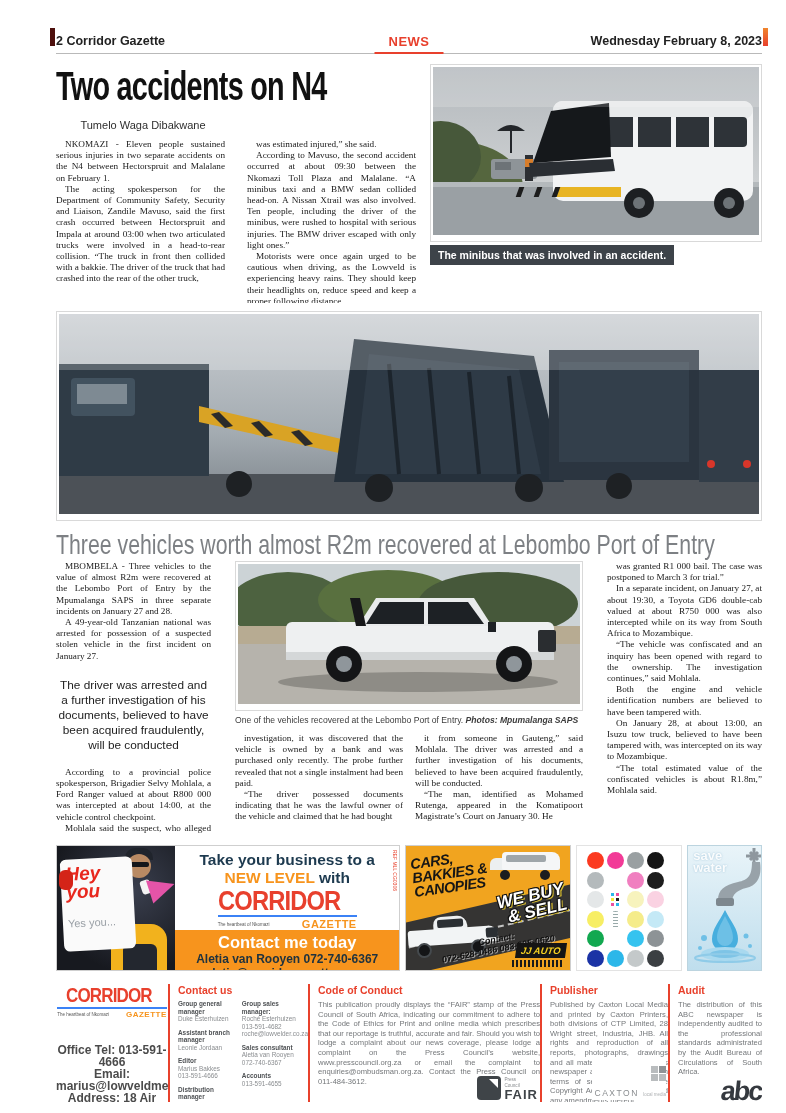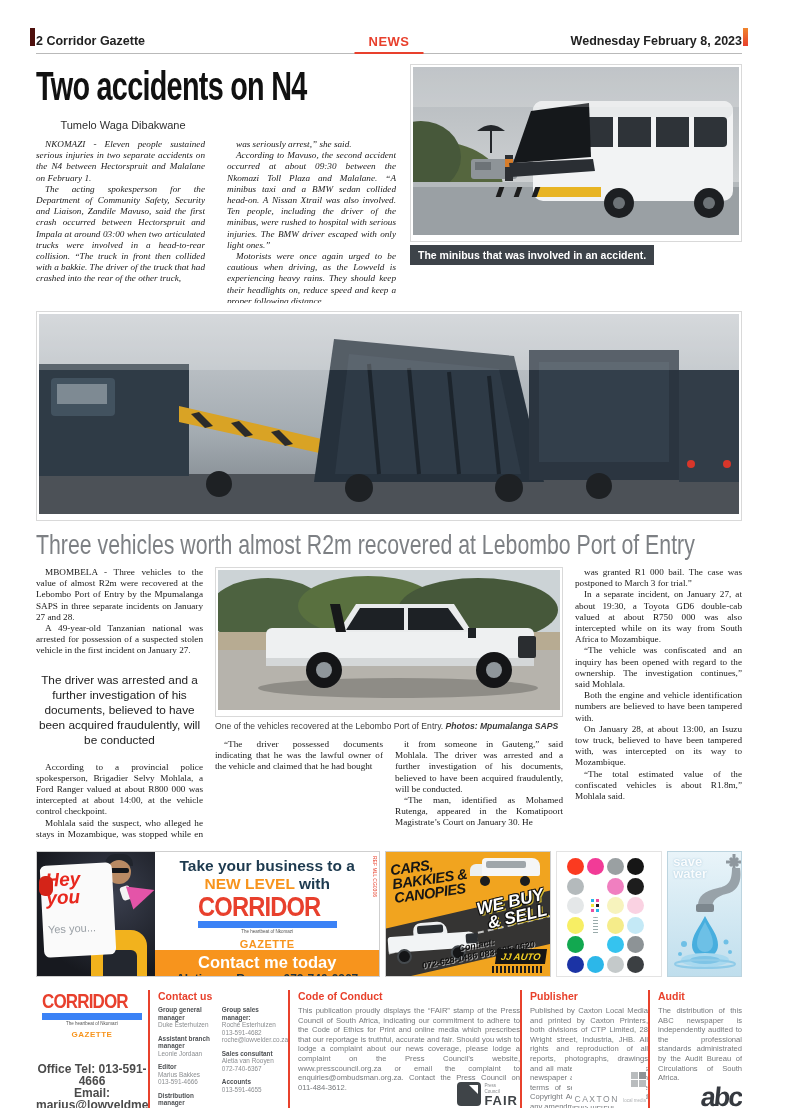--- a/index.html
+++ b/index.html
@@ -1,18 +1,18 @@
 <!DOCTYPE html>
 <html><head>
 <meta charset="utf-8">
 <style>
   html,body{margin:0;padding:0;}
   body{width:786px;height:1113px;background:#ffffff;overflow:hidden;position:relative;
        font-family:"Liberation Sans",sans-serif;color:#1c1c1c;}
-  .page{position:absolute;left:36px;top:28px;width:706px;}
+  .page{position:absolute;left:56px;top:28px;width:706px;}
 
   
   .masthead{display:flex;align-items:flex-end;justify-content:space-between;
             border-bottom:1px solid #b9b9b9;padding-bottom:5px;position:relative;height:20px;}
   .mh-left,.mh-right{font-weight:bold;font-size:12.5px;color:#222;}
   .mh-center{position:absolute;left:50%;transform:translateX(-50%);bottom:-1px;
              color:#e8402d;font-weight:bold;font-size:13px;letter-spacing:.5px;
              border-bottom:2px solid #e8402d;padding:0 14px 3px;}
   .edge-bar-l{position:absolute;left:-6px;top:0;width:5px;height:18px;background:#4d0f0c;}
   .edge-bar-r{position:absolute;right:-6px;top:0;width:5px;height:18px;background:linear-gradient(#f0852c,#e8402d);}
@@ -20,33 +20,33 @@
   
   .cond{display:inline-block;transform-origin:0 60%;white-space:nowrap;}
   .para{margin:0;text-indent:9px;font-family:"Liberation Serif",serif;
         font-size:9.2px;line-height:11.2px;text-align:justify;color:#191919;}
 
   
   .article1{display:flex;gap:14px;margin-top:10px;}
   .a1-left{width:360px;}
   .a1-headline{font-size:40px;font-weight:900;letter-spacing:-1px;color:#111;transform:scaleX(.72);}
   .a1-byline{width:174px;text-align:center;font-size:11px;color:#2e2e2e;margin:10px 0 8px;}
-  .a1-cols{display:flex;gap:22px;font-style:italic;}
+  .a1-cols{display:flex;gap:22px;}
   .a1-col{width:174px;height:164px;overflow:hidden;}
   .a1-photo-wrap{flex:1;}
   .photo-frame{border:1px solid #d9d9d9;background:#fff;padding:2px;}
   .caption-bar{display:inline-block;background:#3d4349;color:#fff;font-weight:bold;
                font-size:10.5px;padding:4px 8px;margin-top:3px;}
 
   
   .truck-photo{margin-top:8px;}
 
   
   .a2-headline{margin-top:8px;font-size:28px;font-weight:400;color:#7d8084;transform:scaleX(.76);letter-spacing:0;}
-  .article2{display:flex;gap:12px;margin-top:6px;height:272px;overflow:hidden;}
+  .article2{display:flex;gap:24px;margin-top:0;height:272px;overflow:hidden;}
   .a2-col1,.a2-col4{width:167px;overflow:hidden;}
   .a2-mid{width:348px;}
   .pullquote{font-size:11.8px;line-height:15px;text-align:center;color:#222;margin:16px 2px 14px;}
   .a2-caption{font-size:8.6px;color:#3c3c3c;margin:4px 0 8px;}
   .a2-caption b{font-style:italic;}
   .a2-midcols{display:flex;gap:12px;}
   .a2-midcol{width:168px;height:100px;overflow:hidden;}
 
   
   .adsrow{display:flex;gap:5px;margin-top:12px;height:126px;}
@@ -69,21 +69,21 @@
   .hey-body{position:absolute;right:8px;bottom:0;width:56px;height:46px;border-radius:16px 16px 0 0;background:#f2b21d;}
   .hey-strap{position:absolute;right:18px;bottom:0;width:34px;height:26px;background:#23272f;border-radius:6px 6px 0 0;}
   .hey-glove{position:absolute;left:2px;top:24px;width:14px;height:20px;border-radius:6px;background:#d42418;}
   .hey-right{flex:1;display:flex;flex-direction:column;}
   .hey-top{flex:1;text-align:center;padding-top:5px;}
   .hey-line1{font-size:15.5px;font-weight:900;color:#1d3a4f;}
   .hey-line2{font-size:15.5px;font-weight:900;color:#1d3a4f;}
   .hey-level{color:#f7941d;}
   .adlogo{display:inline-block;margin-top:2px;text-align:right;}
   .adlogo-main{font-size:27px;font-weight:900;letter-spacing:-1px;color:#e8402d;transform:scaleX(.88);line-height:24px;}
-  .adlogo-row{display:flex;align-items:center;gap:4px;border-top:7px solid #3b82f6;margin-top:1px;padding-top:1px;flex-direction:column;}
+  .adlogo-row{display:flex;align-items:center;gap:17px;border-top:2px solid #3b82f6;margin-top:1px;padding-top:1px;}
   .adlogo-tag{font-size:4.5px;color:#555;flex:1;text-align:left;}
   .adlogo-sub{font-size:11px;font-weight:900;color:#f7941d;letter-spacing:.5px;}
   .hey-cta{height:52px;background:#f7941d;text-align:center;color:#fff;padding-top:3px;}
   .hey-cta-title{font-size:16.5px;font-weight:900;color:#fff;}
   .hey-contact{font-size:12px;font-weight:800;color:#20333e;line-height:14px;}
   .ref-vert{position:absolute;right:1px;top:4px;writing-mode:vertical-rl;font-size:5px;color:#e8412c;}
 
   
   .ad-cars{width:168px;background:#f1a41f;}
   .cars-road{position:absolute;left:-30px;top:54px;width:260px;height:52px;background:#353433;transform:rotate(-13deg);}
@@ -182,21 +182,21 @@
   <div class="article1">
     <div class="a1-left">
       <div class="a1-headline cond">Two accidents on N4</div>
       <div class="a1-byline">Tumelo Waga Dibakwane</div>
       <div class="a1-cols">
         <div class="a1-col">
             <p class="para">NKOMAZI - Eleven people sustained serious injuries in two separate accidents on the N4 between Hectorspruit and Malalane on February 1.</p>
             <p class="para">The acting spokesperson for the Department of Community Safety, Security and Liaison, Zandile Mavuso, said the first crash occurred between Hectorspruit and Impala at around 03:00 when two articulated trucks were involved in a head-to-rear collision. “The truck in front then collided with a bakkie. The driver of the truck that had crashed into the rear of the other truck,</p>
           </div>
         <div class="a1-col">
-            <p class="para">was seriously arrest,” she said.</p>
+            <p class="para">was estimated injured,” she said.</p>
             <p class="para">According to Mavuso, the second accident occurred at about 09:30 between the Nkomazi Toll Plaza and Malalane. “A minibus taxi and a BMW sedan collided head-on. A Nissan Xtrail was also involved. Ten people, including the driver of the minibus, were rushed to hospital with serious injuries. The BMW driver escaped with only light ones.”</p>
             <p class="para">Motorists were once again urged to be cautious when driving, as the Lowveld is experiencing heavy rains. They should keep their headlights on, reduce speed and keep a proper following distance.</p>
           </div>
       </div>
     </div>
     <div class="a1-photo-wrap">
       <div class="photo-frame">
         <svg width="326" height="168" viewBox="0 0 326 168">
           <defs>
             <linearGradient id="sky1" x1="0" y1="0" x2="0" y2="1">
@@ -314,20 +314,21 @@
           <circle cx="276" cy="100" r="18" fill="#141517"></circle>
             <circle cx="276" cy="100" r="8" fill="#8f969b"></circle>
           <rect x="250" y="58" width="8" height="10" fill="#1d2125"></rect>
         </svg>
       </div>
       <div class="a2-caption">
         <span>One of the vehicles recovered at the Lebombo Port of Entry. </span><b>Photos: Mpumalanga SAPS</b>
       </div>
       <div class="a2-midcols">
         <div class="a2-midcol">
+            <p class="para">investigation, it was discovered that the vehicle is owned by a bank and was purchased only recently. The probe further revealed that not a single instalment had been paid.</p>
             <p class="para">“The driver possessed documents indicating that he was the lawful owner of the vehicle and claimed that he had bought</p>
           </div>
         <div class="a2-midcol">
             <p class="para">it from someone in Gauteng,” said Mohlala. The driver was arrested and a further investigation of his documents, believed to have been acquired fraudulently, will be conducted.</p>
             <p class="para">“The man, identified as Mohamed Rutenga, appeared in the Komatipoort Magistrate’s Court on January 30. He</p>
           </div>
       </div>
     </div>
 
     <div class="a2-col4">

